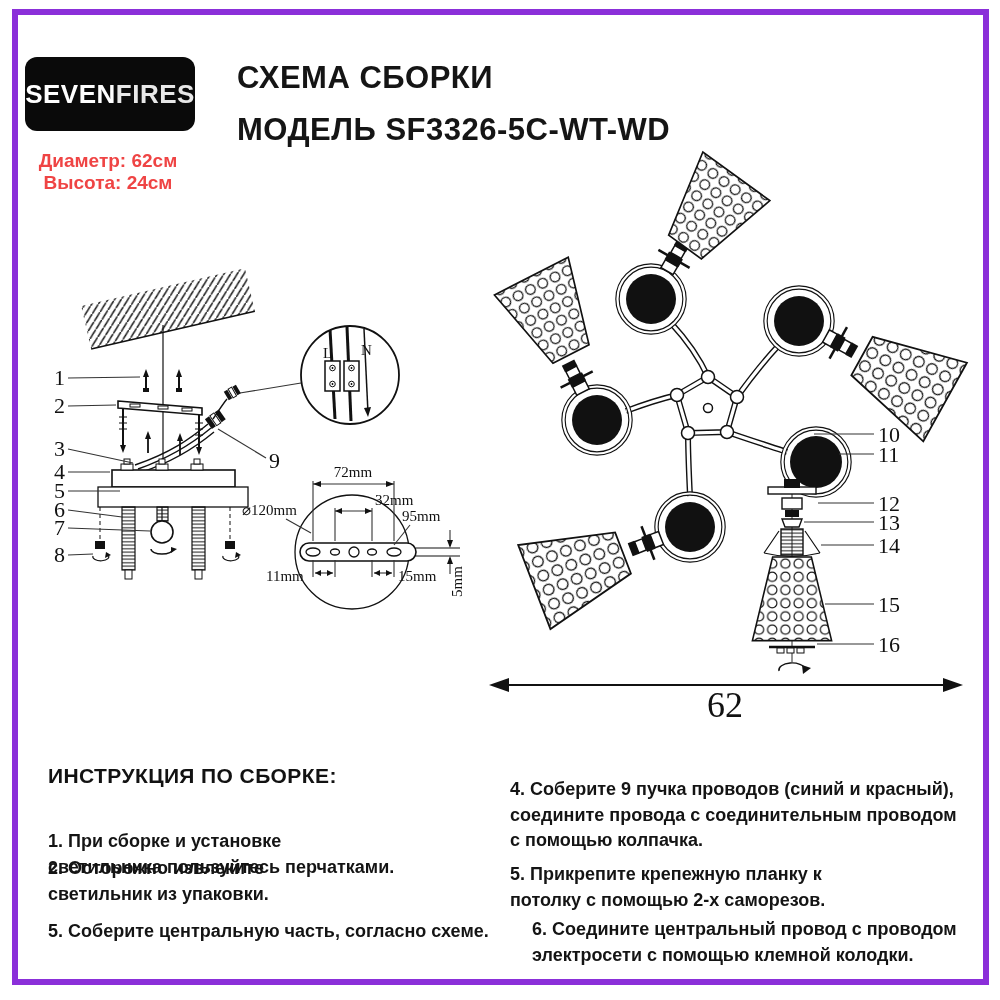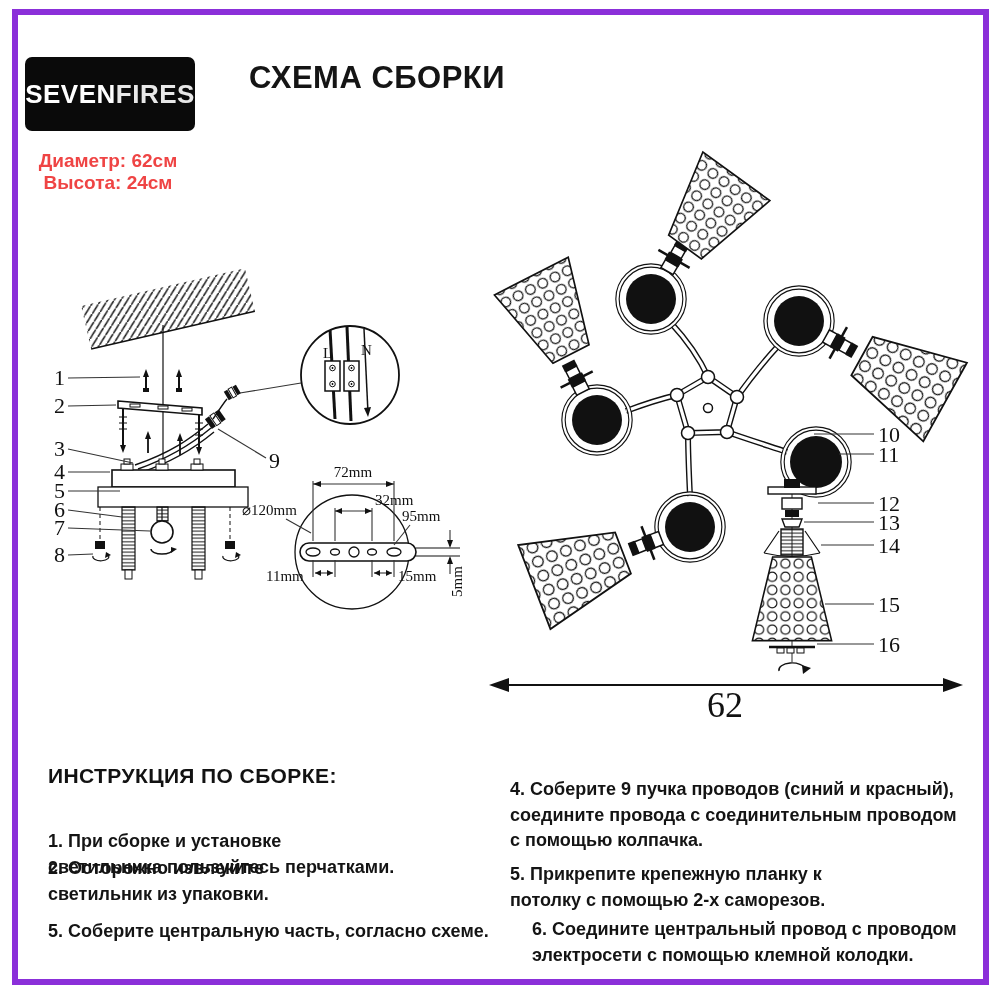--- a/index.html
+++ b/index.html
@@ -1,24 +1,24 @@
 <!DOCTYPE html>
 <html><head>
 <meta charset="utf-8">
 <style>
   :root{ --purple:#8B2FD9; --ink:#111; }
   html,body{margin:0;padding:0;}
   body{ width:1000px; height:1000px; background:#fff; font-family:"Liberation Sans", sans-serif; color:#1a1a1a; position:relative; overflow:hidden;}
   .page-border{ position:absolute; left:12px; top:9px; right:11px; bottom:15px; border:6px solid var(--purple); pointer-events:none; z-index:50;}
-  .logo{ position:absolute; left:25px; top:57px; width:170px; height:74px; background:#0a0a0a; border-radius:7px; display:flex; align-items:center; justify-content:center; color:#fff; font-size:26px; letter-spacing:.5px;}
+  .logo{ position:absolute; left:25px; top:57px; width:170px; height:74px; background:#0a0a0a; border-radius:12px; display:flex; align-items:center; justify-content:center; color:#fff; font-size:26px; letter-spacing:.5px;}
   .logo .b{ font-weight:800;}
   .logo .l{ font-weight:700; color:#e8e8e8;}
   .specs{ position:absolute; left:20px; top:150px; width:176px; text-align:center; font-size:19px; font-weight:600; line-height:22px; color:#ef4444;}
   .title{ position:absolute; left:237px; top:52px; font-size:31px; font-weight:700; line-height:52px; color:#151515; letter-spacing:.5px;}
-  .title .t1{ margin-left:12px;}
+  .title .t1{ }
   .diag{ position:absolute;}
   .instr-head{ position:absolute; left:48px; top:736px; font-size:21px; font-weight:700; letter-spacing:.4px; color:#121212;margin-top:28px;}
   .instr{ position:absolute; font-size:18px; font-weight:600; line-height:1.42; color:#141414; white-space:pre-line;}
   .i1{left:48px; top:789px; width:440px;margin-top:40px;}
   .i2{left:48px; top:856px; width:440px;}
   .i3{left:48px; top:919px; width:460px;}
   .i4{left:510px; top:777px; width:470px;}
   .i5{left:510px; top:862px; width:470px;}
   .i6{left:532px; top:917px; width:470px;}
   svg text{ font-family:"Liberation Serif","DejaVu Serif",serif; fill:#111;}
@@ -36,20 +36,21 @@
 
 <div class="page-border"></div>
 
 <div class="logo">
   <span class="b">SEVEN</span>
     <span class="l">FIRES</span>
 </div>
 
 <div class="title">
   <div class="t1">СХЕМА СБОРКИ</div>
+  <div class="t2">МОДЕЛЬ SF3326-5C-WT-WD</div>
 </div>
 
 <div class="specs">
   <div>Диаметр: 62см</div>
   <div>Высота: 24см</div>
 </div>
 
 <svg class="diag" style="left:30px; top:225px;" width="450" height="480" viewBox="0 0 450 480">
   <defs>
     <pattern id="diagHatch" width="8" height="8" patternUnits="userSpaceOnUse">

